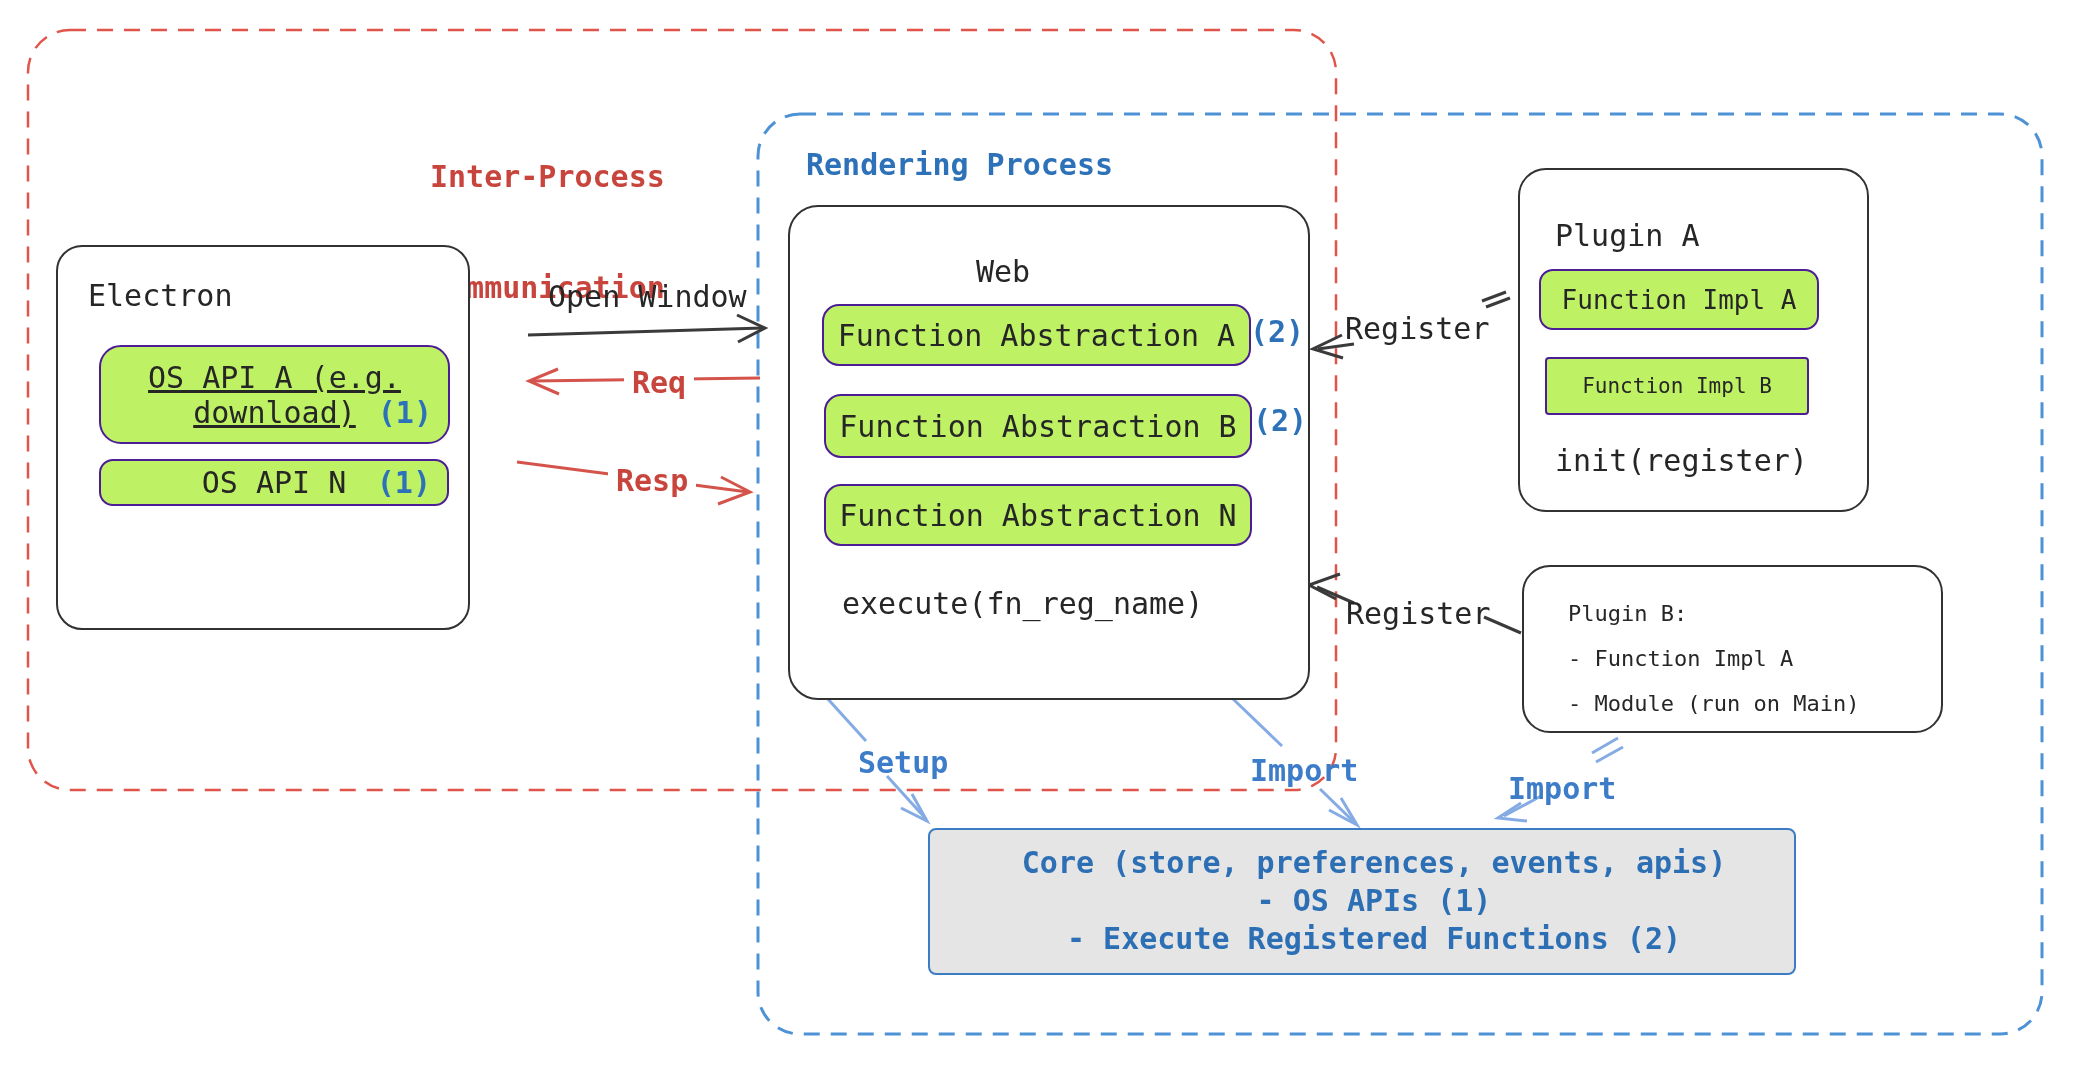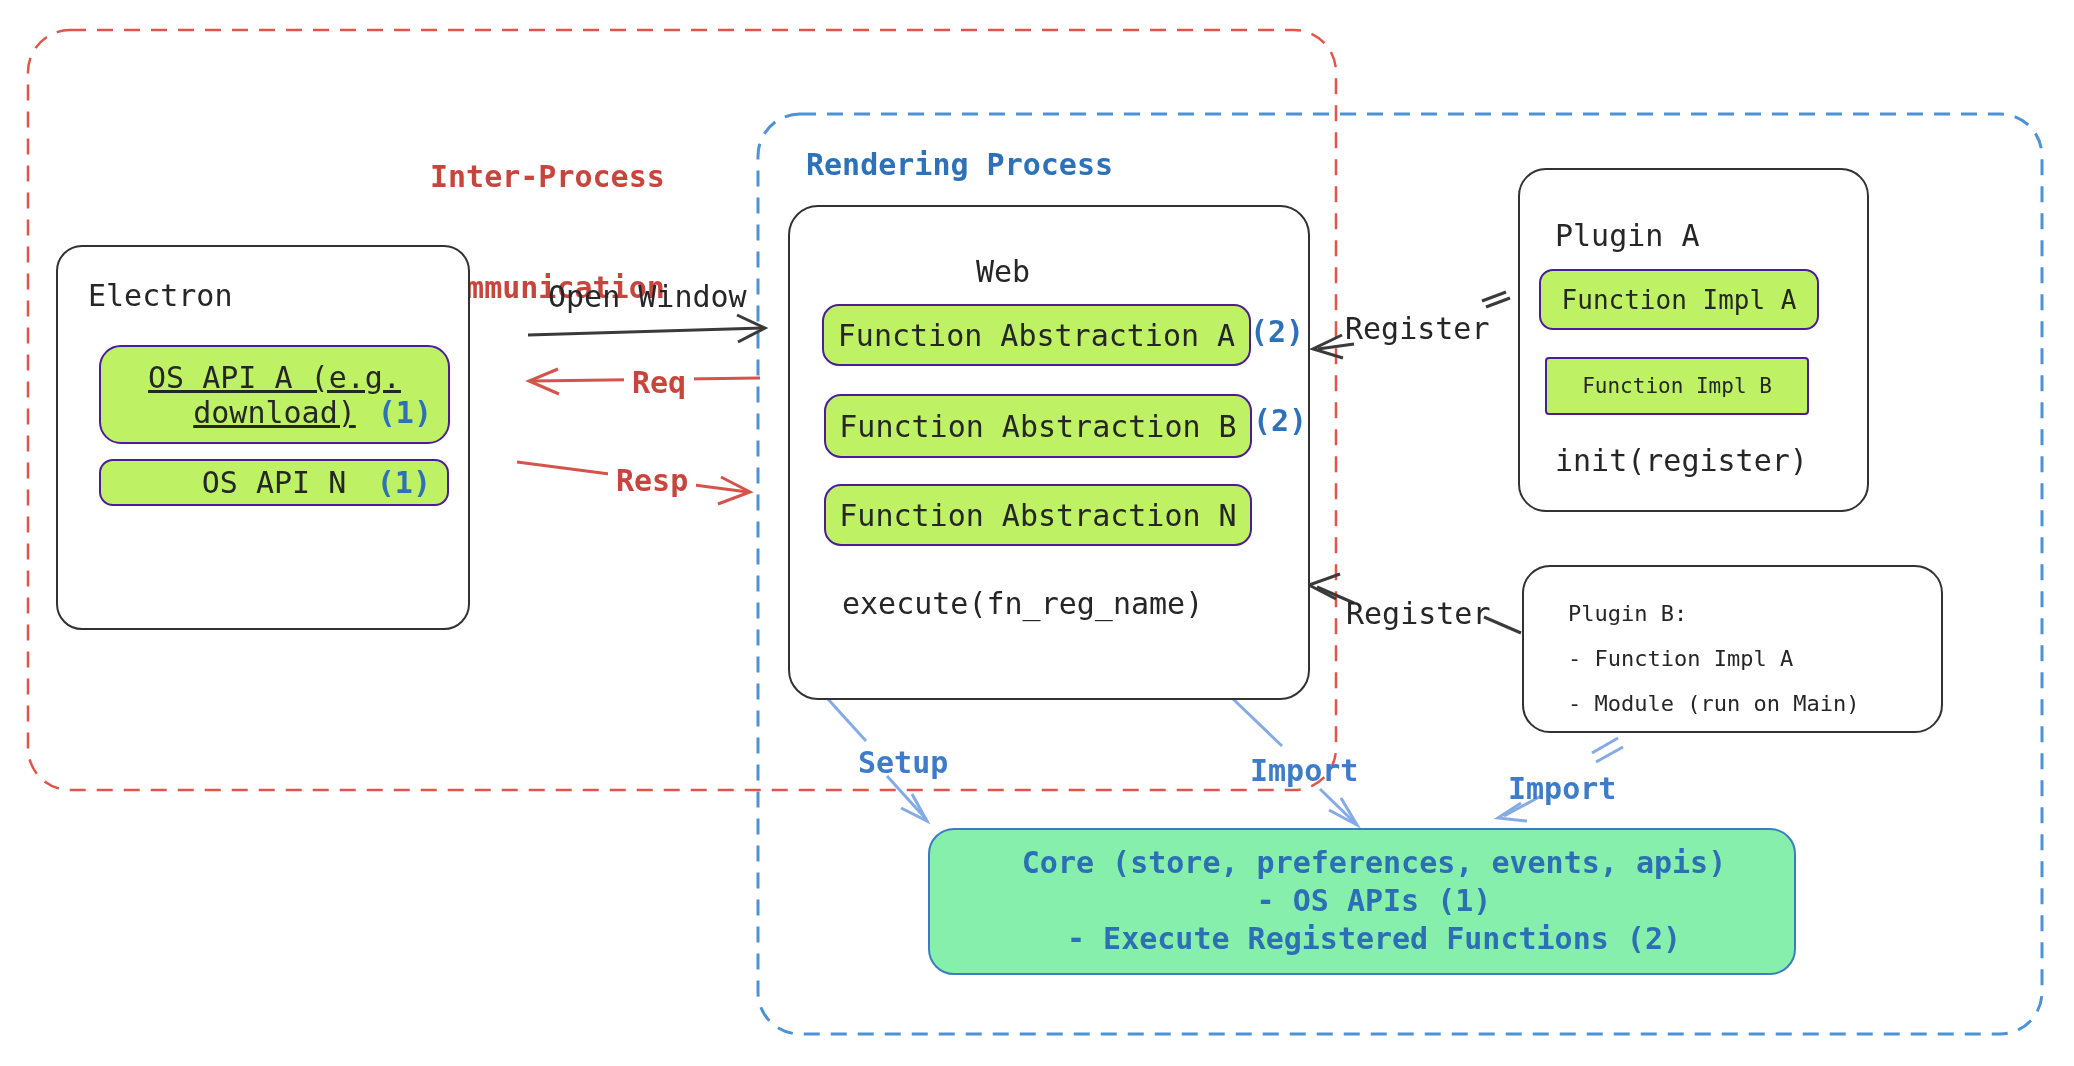--- a/index.html
+++ b/index.html
@@ -37,22 +37,22 @@
   .masked { background:#ffffff; padding:0 8px;margin-left:16px; }
 
   
   .os-box { flex-direction:column; }
   .os-badge { position:absolute; right:16px; }
 
   
   .core {
     position:absolute;
     border:2.5px solid #3c7cc4;
-    border-radius:26px;
-    background:#86efac;
+    border-radius:8px;
+    background:#e5e5e5;
     text-align:center;
     color:#2d6fb5;
     font-weight:bold;
     font-size:30px;
     line-height:38px;
     padding-top:14px;
     padding-left:24px;
   }
 
   

